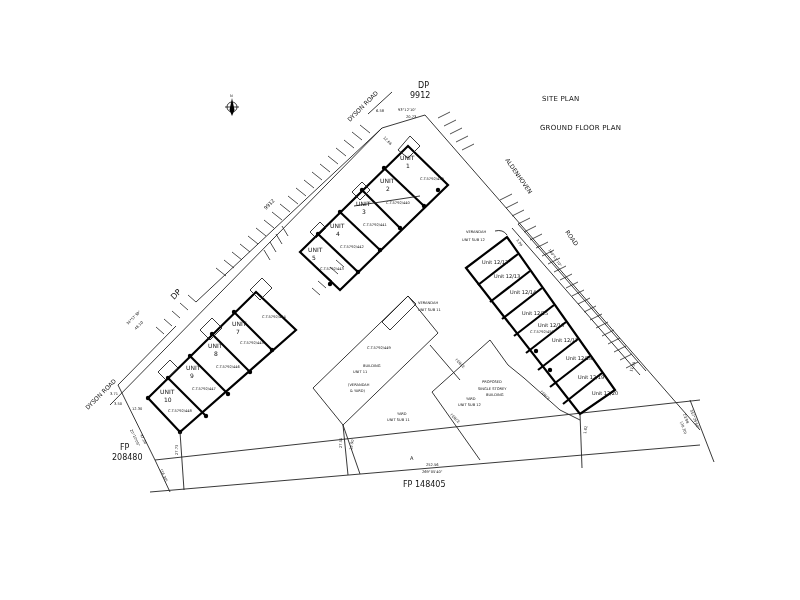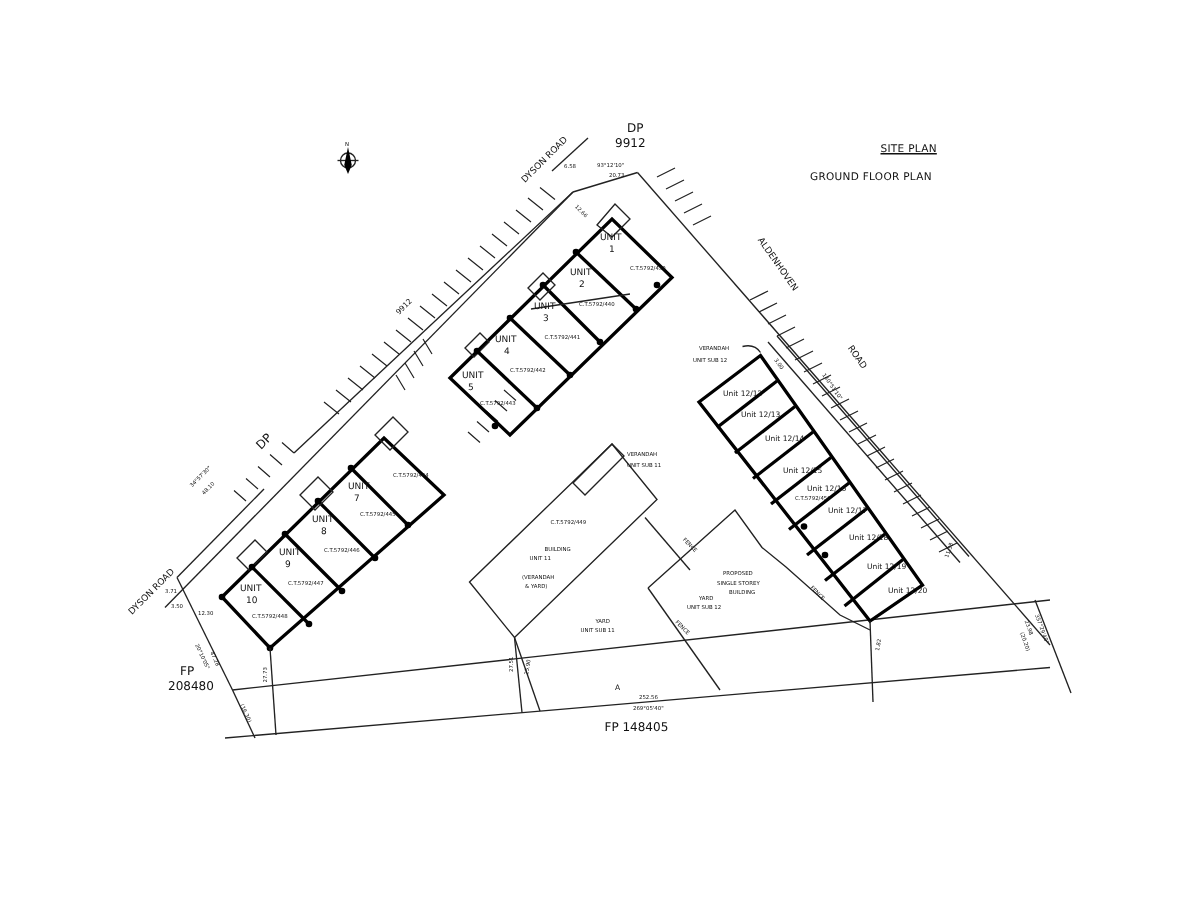--- a/index.html
+++ b/index.html
@@ -13,22 +13,22 @@
   .lbl{font-size:5px;}
   .lbl-s{font-size:3.6px;}
   .lbl-m{font-size:6px;}
   .lbl-l{font-size:8px;}
   .title{position:absolute;font-size:7px;color:#111;letter-spacing:0.2px;}
 </style>
 </head>
 <body>
 
 <div id="canvas">
-  <div class="title" style="left:587px;top:95px;text-decoration:underline;text-align:right;">SITE PLAN</div>
-  <div class="title" style="left:540px;top:114px;">GROUND FLOOR PLAN</div>
+  <div class="title" style="left:542px;top:95px;text-align:right;">SITE PLAN</div>
+  <div class="title" style="left:540px;top:124px;">GROUND FLOOR PLAN</div>
 
   <svg width="800" height="600" viewBox="0 0 800 600">
 
     <g>
       <circle cx="232" cy="107" r="5" class="thin"></circle>
       <line x1="225" y1="107" x2="239" y2="107" class="thin"></line>
       <polygon points="232,98 229.5,110 232,116 234.5,110" fill="#000"></polygon>
       <text x="230" y="97" class="lbl-s">N</text>
     </g>
 

